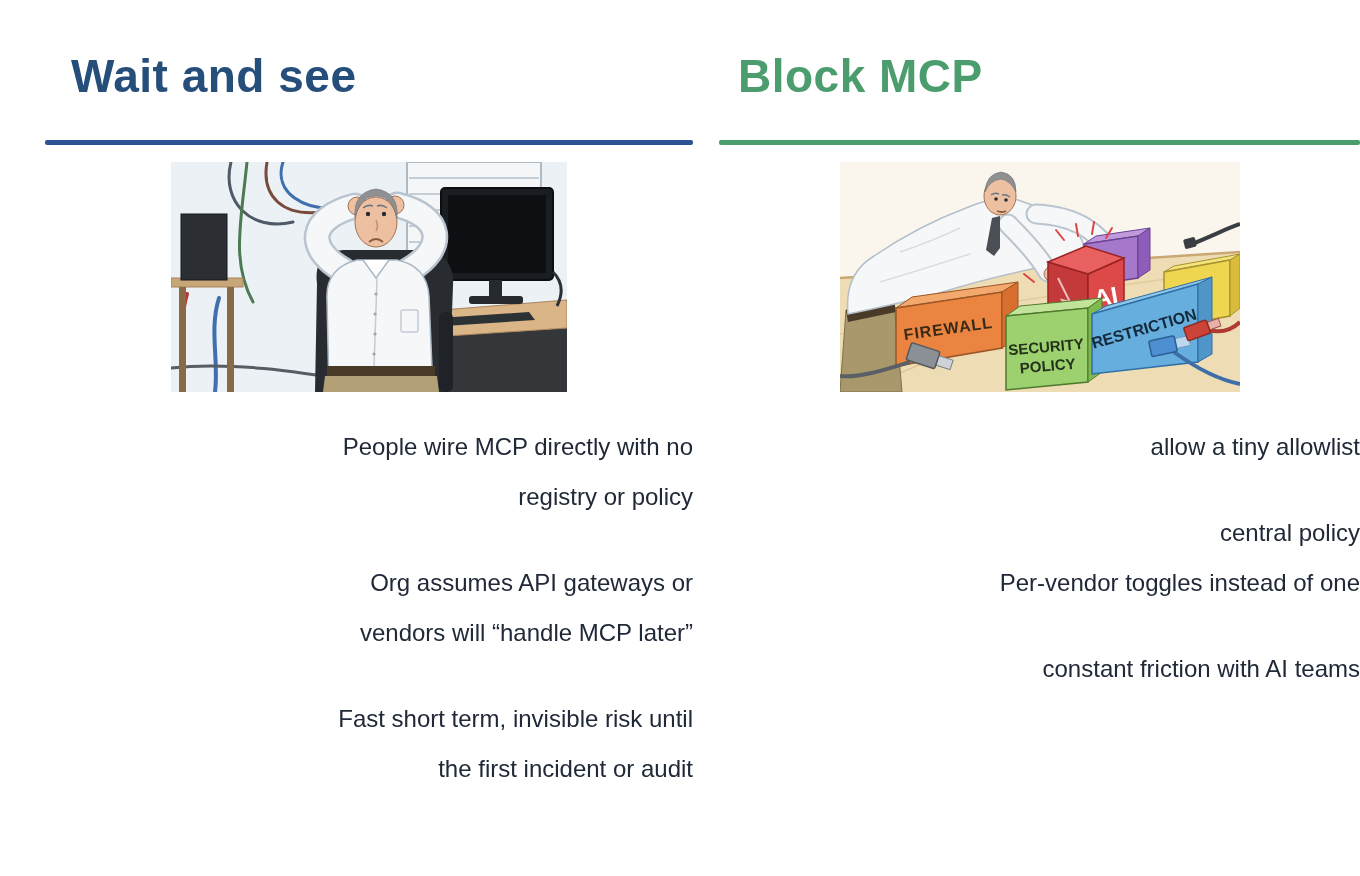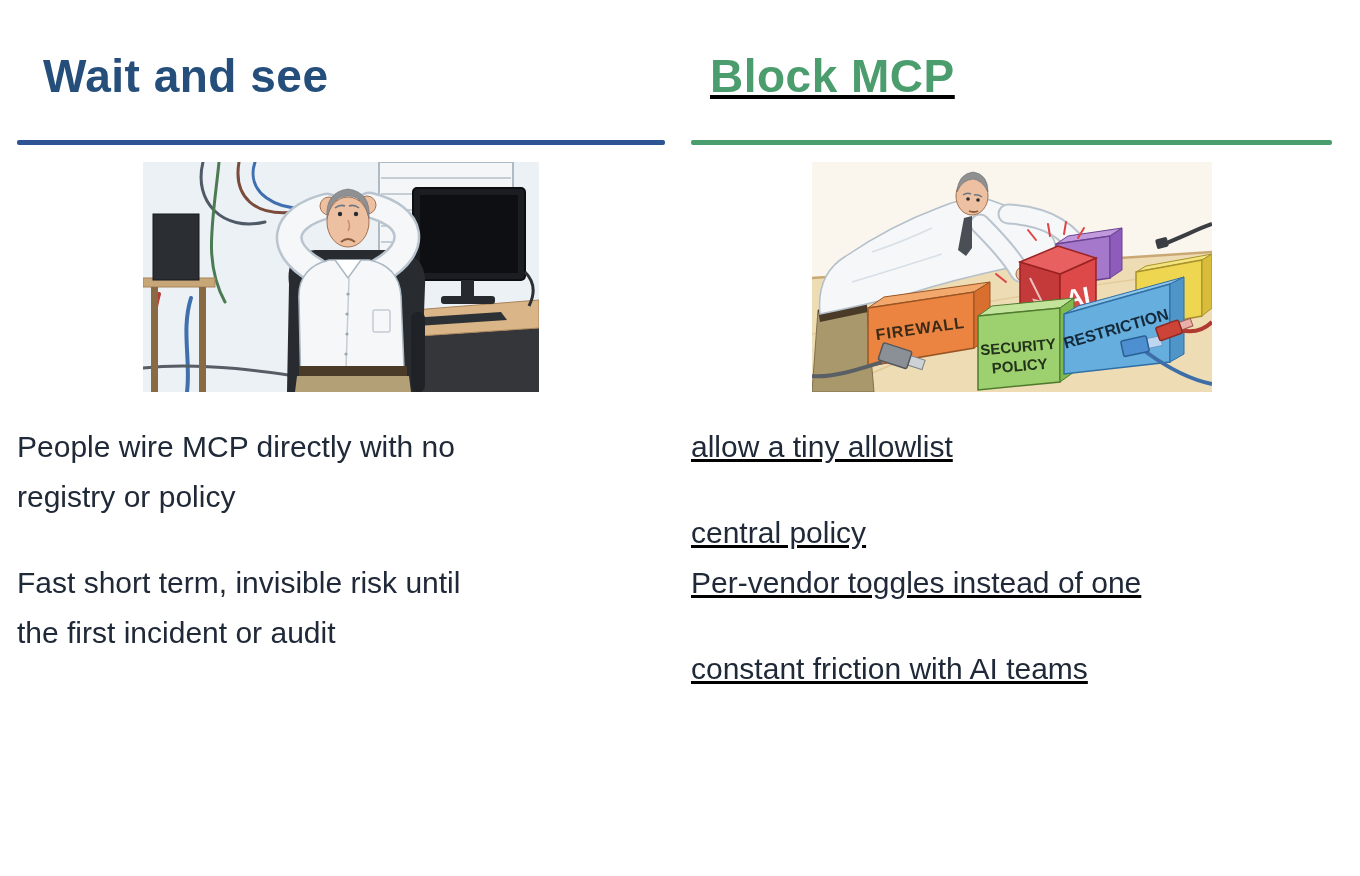--- a/index.html
+++ b/index.html
@@ -1,38 +1,38 @@
 <!DOCTYPE html>
 <html style="--heading-blue: #254e7b; --heading-green: #4c9d6e; --divider-blue: #2e5394; --divider-green: #4a9e6e; --body-text: #202938; --background: #ffffff;"><head>
 <meta charset="utf-8">
 <style>
   html,body{margin:0;padding:0;}
   body{
     width:1360px;height:876px;background:#ffffff;
     font-family:"Liberation Sans",sans-serif;overflow:hidden;
     -webkit-font-smoothing:antialiased;
   }
-  .slide{display:flex;padding-left:17px;column-gap:26px;}
+  .slide{display:flex;padding-left:17px;column-gap:26px;margin-left:28px;}
   .col{width:648px;}
-  .col-right{width:641px;text-decoration:underline;}
+  .col-right{width:641px;}
   .title{
     margin:50px 0 0 26px;font-size:46px;line-height:1.15;font-weight:700;
     letter-spacing:.5px;
   }
   .col-right .title{margin-left:19px;}
   .col-left  .title{color:var(--heading-blue,#254e7b);}
   .col-right .title{color:var(--heading-green,#4c9d6e);}
   .divider{height:5px;margin-top:37px;border-radius:2px;}
   .col-left  .divider{background:var(--divider-blue,#2e5394);}
   .col-right .divider{background:var(--divider-green,#4a9e6e);}
   .illo{margin-top:17px;display:flex;justify-content:center;}
   .illo svg{display:block;}
   .bullets{margin-top:30px;}
   .bullets p{
-    margin:0 0 36px;font-size:30px;line-height:50px;text-align:left;
+    margin:0 0 36px;font-size:24px;line-height:50px;text-align:right;
     color:var(--body-text,#202938);font-weight:400;
   }
   .bullets span{display:block;}
   .illo text{font-family:"Liberation Sans",sans-serif;font-weight:700;}
 </style>
 </head>
 <body>
 
 <div class="slide">
 
@@ -115,20 +115,24 @@
         </g>
       </svg>
     </div>
 
     <div class="bullets">
       <p>
         <span>People wire MCP directly with no</span>
         <span>registry or policy</span>
       </p>
       <p>
+        <span>Org assumes API gateways or</span>
+        <span>vendors will “handle MCP later”</span>
+      </p>
+      <p>
         <span>Fast short term, invisible risk until</span>
         <span>the first incident or audit</span>
       </p>
     </div>
   </section>
 
   <section class="col col-right">
     <h1 class="title">Block MCP</h1>
     <div class="divider"></div>
 

